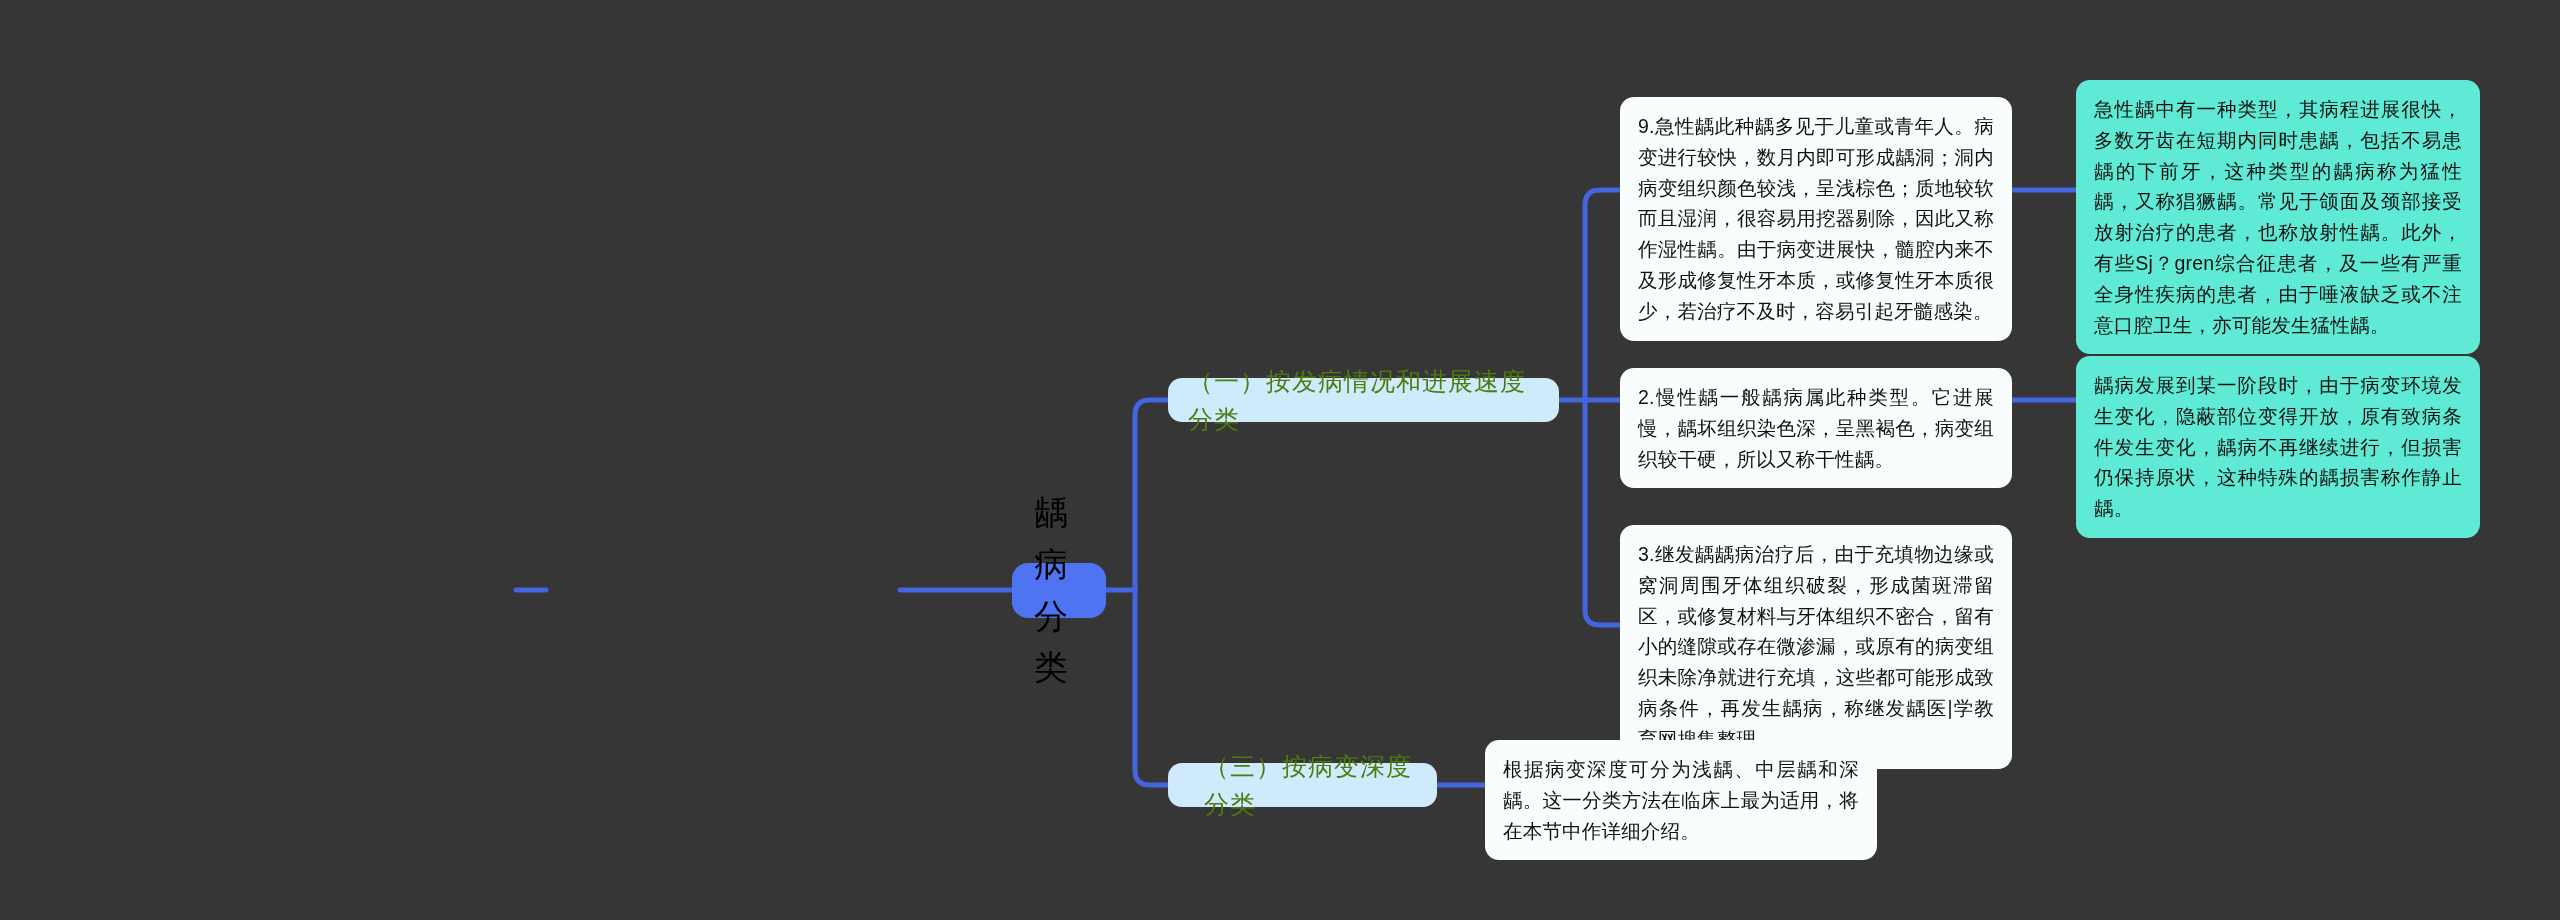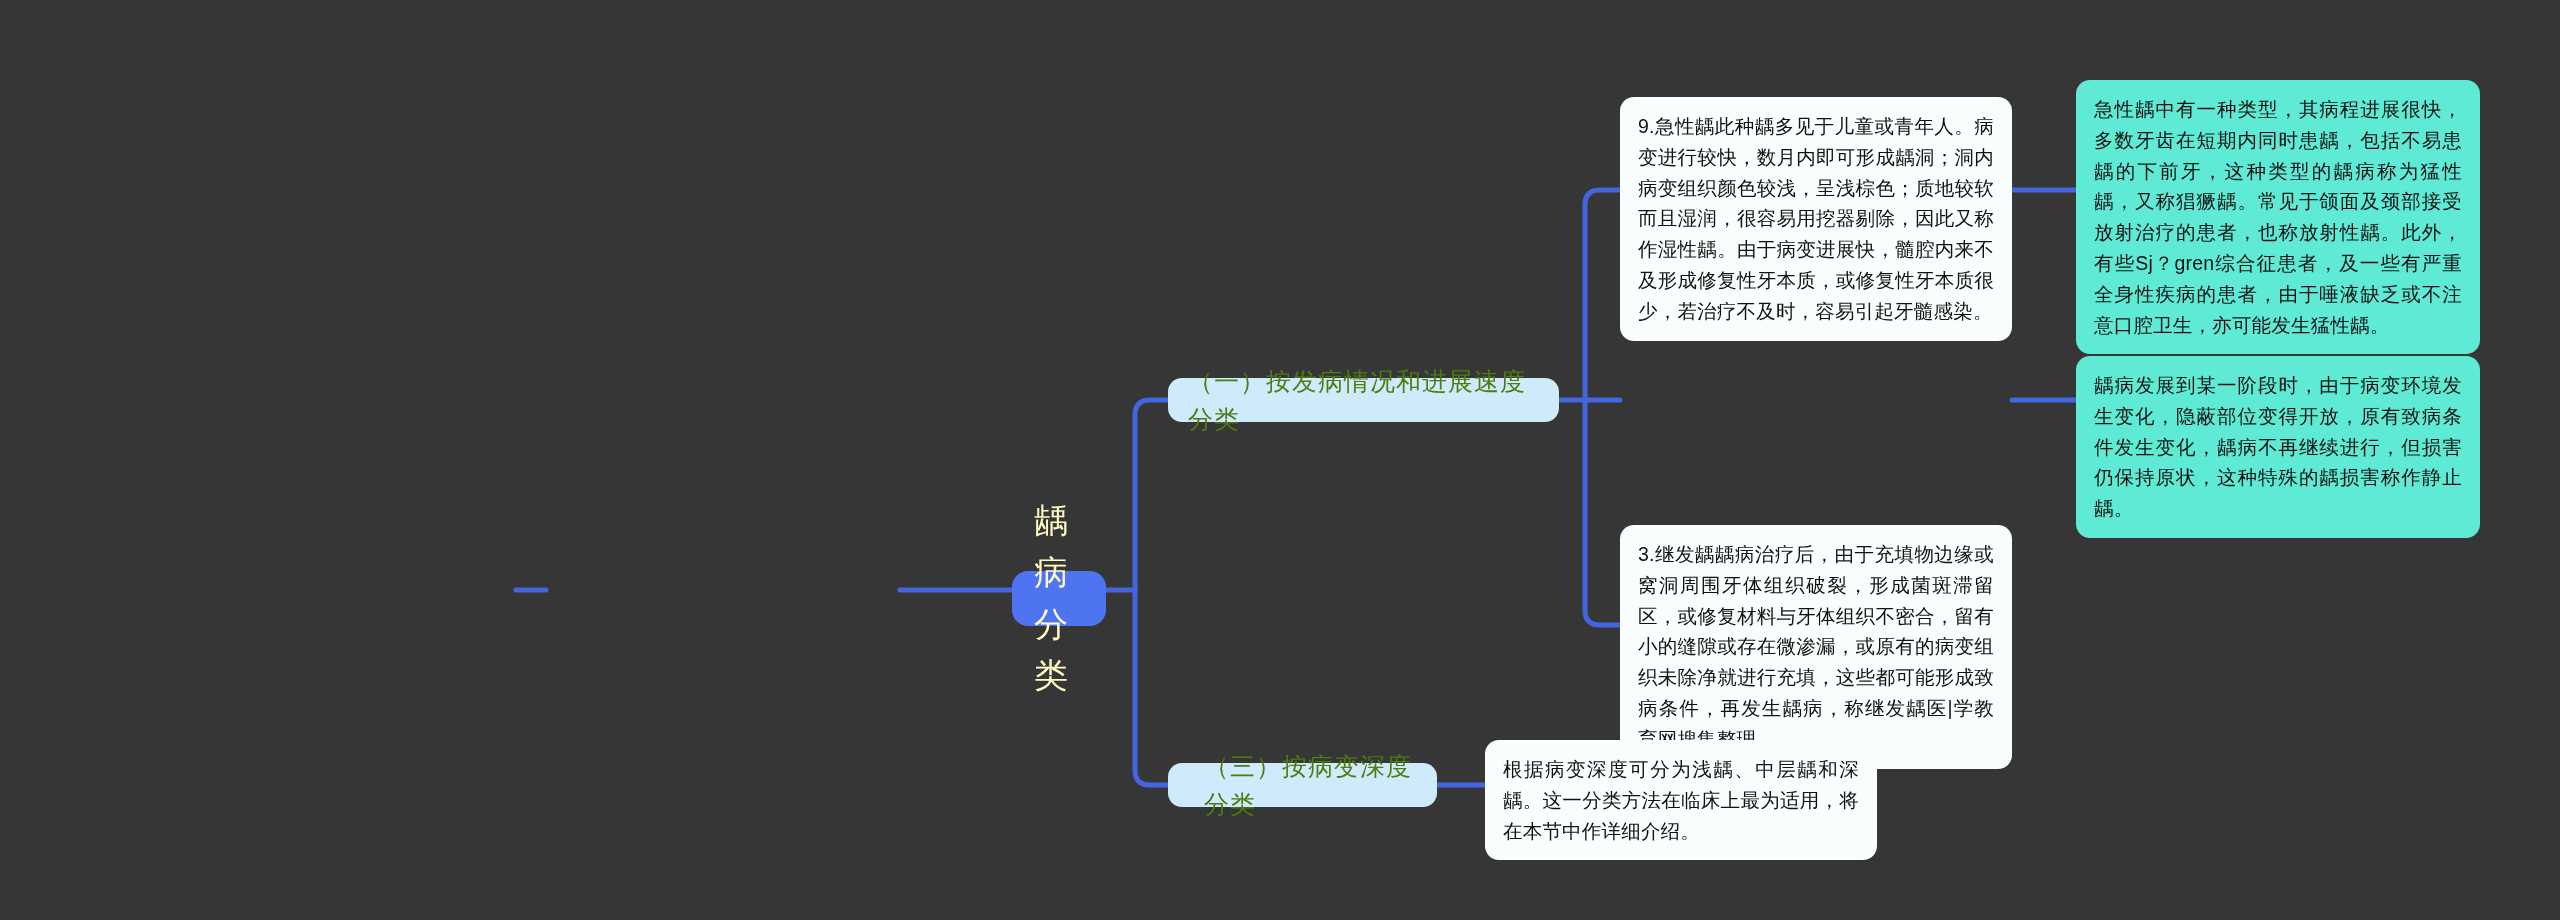--- a/index.html
+++ b/index.html
@@ -26,30 +26,29 @@
     border-radius: 14px;
     padding: 14px 18px;
     line-height: 1.52;
     letter-spacing: 0.2px;
     white-space: pre-wrap;
     word-break: break-all;
   }
   
   .root {
     background: #4F74F2;
-    color: #fef9c3;
+    color: #000000;
     font-size: 34px;
     font-weight: 400;
     letter-spacing: 2px;
     border-radius: 16px;
     display: flex;
     align-items: center;
     justify-content: center;
     padding: 0 22px;
-    margin-top: 8px;
   }
   
   .cat {
     background: #CFEAFB;
     color: #4d7c0f;
     font-size: 25px;
     border-radius: 14px;
     display: flex;
     align-items: center;
     padding: 0 20px;
@@ -109,20 +108,21 @@
     <span>（一）按发病情况和进展速度分类</span>
   </div>
 
 
   <div class="node cat" style="left:1168px; top:763px; width:269px; height:44px;padding-left:36px;">
     <span>（三）按病变深度分类</span>
   </div>
 
   <div class="node leaf white" style="left:1620px; top:97px; width:392px;">9.急性龋此种龋多见于儿童或青年人。病变进行较快，数月内即可形成龋洞；洞内病变组织颜色较浅，呈浅棕色；质地较软而且湿润，很容易用挖器剔除，因此又称作湿性龋。由于病变进展快，髓腔内来不及形成修复性牙本质，或修复性牙本质很少，若治疗不及时，容易引起牙髓感染。</div>
 
+  <div class="node leaf white" style="left:1620px; top:368px; width:392px;">2.慢性龋一般龋病属此种类型。它进展慢，龋坏组织染色深，呈黑褐色，病变组织较干硬，所以又称干性龋。</div>
 
   <div class="node leaf white" style="left:1620px; top:525px; width:392px;">3.继发龋龋病治疗后，由于充填物边缘或窝洞周围牙体组织破裂，形成菌斑滞留区，或修复材料与牙体组织不密合，留有小的缝隙或存在微渗漏，或原有的病变组织未除净就进行充填，这些都可能形成致病条件，再发生龋病，称继发龋医|学教育网搜集整理。</div>
 
 
   <div class="node leaf white" style="left:1485px; top:740px; width:392px;">根据病变深度可分为浅龋、中层龋和深龋。这一分类方法在临床上最为适用，将在本节中作详细介绍。</div>
 
   <div class="node leaf" style="left:2076px; top:80px; width:404px;">急性龋中有一种类型，其病程进展很快，多数牙齿在短期内同时患龋，包括不易患龋的下前牙，这种类型的龋病称为猛性龋，又称猖獗龋。常见于颌面及颈部接受放射治疗的患者，也称放射性龋。此外，有些Sj？gren综合征患者，及一些有严重全身性疾病的患者，由于唾液缺乏或不注意口腔卫生，亦可能发生猛性龋。</div>
 
   <div class="node leaf" style="left:2076px; top:356px; width:404px;">龋病发展到某一阶段时，由于病变环境发生变化，隐蔽部位变得开放，原有致病条件发生变化，龋病不再继续进行，但损害仍保持原状，这种特殊的龋损害称作静止龋。</div>
 

